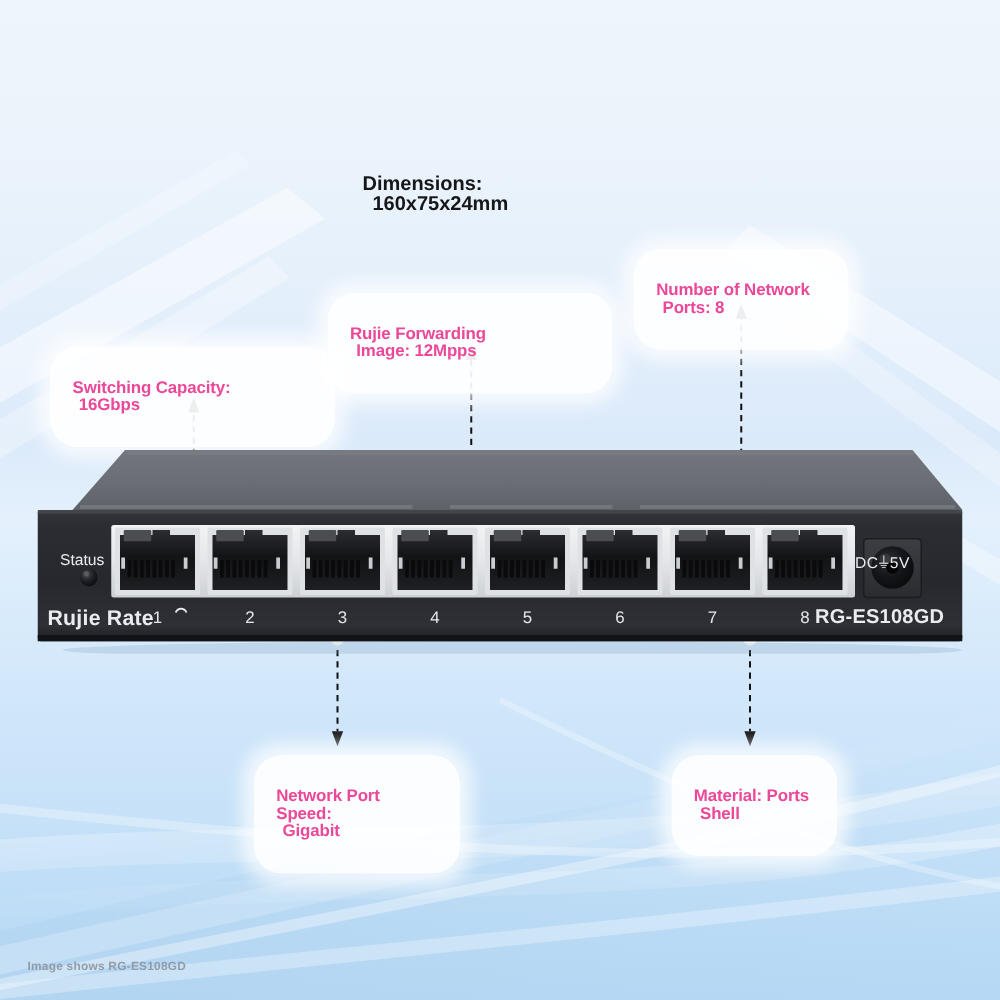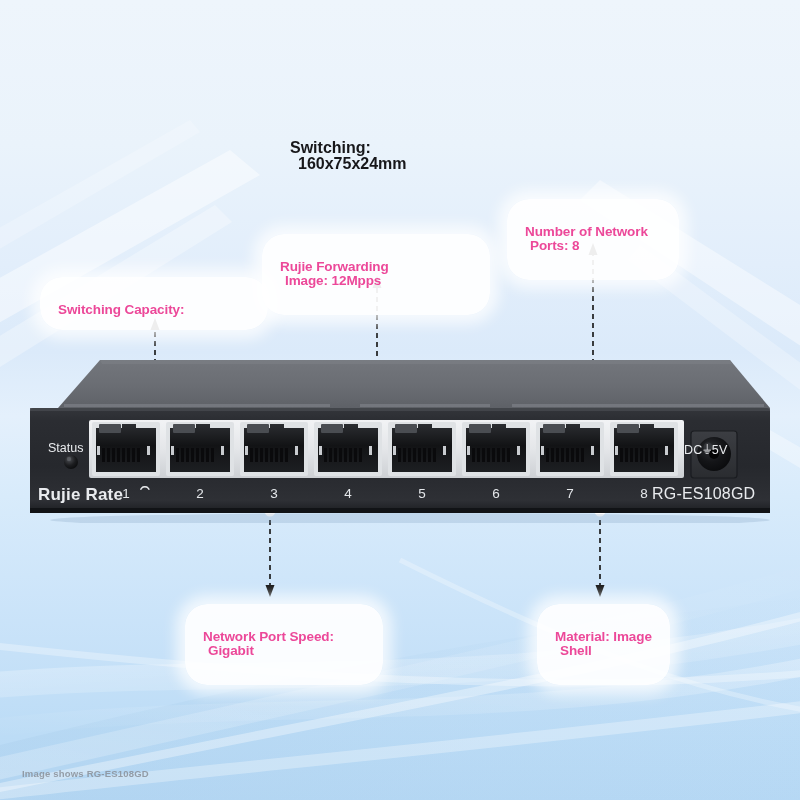--- a/index.html
+++ b/index.html
@@ -78,21 +78,21 @@
     box-shadow: 0 0 14px 9px rgba(255,255,255,0.72);
     padding: 12px 18px 13px 18px;
     box-sizing: border-box;
     white-space: pre-line;
   }
   .callout .l2 { display: block; padding-left: 5px; }
 
   #callout-switching  { left: 40px;  top: 277px; width: 228px; }
   #callout-packet     { left: 262px; top: 234px; width: 228px; }
   #callout-ports      { left: 507px; top: 199px; width: 172px; }
-  #callout-speed      { left: 185px; top: 604px; width: 198px; }
+  #callout-speed      { left: 203px; top: 604px; width: 165px; }
   #callout-material   { left: 537px; top: 604px; width: 133px; }
 
   
   .leaders {
     position: absolute;
     left: 0; top: 0;
     width: 800px; height: 800px;
     pointer-events: none;
   }
 
@@ -109,21 +109,21 @@
   .dev-label {
     position: absolute;
     color: #e9ebee;
     font-family: "Liberation Sans", sans-serif;
     pointer-events: none;
   }
   #status-label  { left: 18px;  top: 83px;  font-size: 12.5px; text-align: center; }
   #brand-label   { left: 8px;   top: 127px; font-size: 17px; font-weight: bold; letter-spacing: 0.2px; }
   #brand-logo    { left: 110px; top: 124px; font-size: 16px; font-weight: bold; }
   #dc-label      { left: 654px; top: 60px;  font-size: 12.5px; letter-spacing: 0.3px; margin-top: 25px; }
-  #model-label   { left: 622px; top: 127px; font-size: 16px; letter-spacing: 0.2px; }
+  #model-label   { left: 622px; top: 127px; font-size: 16px; letter-spacing: 0.2px; font-weight: bold; }
 
   .port-num {
     position: absolute;
     top: 128px;
     width: 24px;
     text-align: center;
     font-size: 13.5px;
     color: #e4e7ea;
   }
 
@@ -179,21 +179,21 @@
     <path d="M -60 735 C 240 690, 520 735, 860 655" stroke="url(#swoosh2)" stroke-width="18" fill="none" opacity="0.5"></path>
     <path d="M 860 560 C 600 640, 340 690, -60 782" stroke="url(#swoosh3)" stroke-width="22" fill="none" opacity="0.45"></path>
     <path d="M 860 600 C 620 670, 330 718, -60 800" stroke="#ffffff" stroke-width="9" fill="none" opacity="0.35"></path>
     <path d="M -60 640 C 260 676, 560 700, 860 668" stroke="#ffffff" stroke-width="7" fill="none" opacity="0.30"></path>
     <path d="M 400 560 C 560 640, 700 700, 860 718" stroke="#ffffff" stroke-width="5" fill="none" opacity="0.28"></path>
     <path d="M -60 800 C 200 770, 520 742, 860 700" stroke="#ffffff" stroke-width="12" fill="none" opacity="0.30"></path>
   </svg>
 
 
   <div class="dimensions">
-    <span>Switching:</span>
+    <span>Dimensions:</span>
     <span class="dim-val">160x75x24mm</span>
   </div>
 
   <svg class="leaders" viewBox="0 0 800 800">
 
     <g>
       <line x1="155" y1="382" x2="155" y2="330" stroke="#111111" stroke-width="1.6" stroke-dasharray="5,4"></line>
       <polygon points="155,318 150.5,330 159.5,330" fill="#111111"></polygon>
       <circle cx="155" cy="382" r="5.5" fill="#ffffff"></circle>
     </g>
@@ -218,39 +218,40 @@
 
     <g>
       <line x1="600" y1="511" x2="600" y2="585" stroke="#111111" stroke-width="1.6" stroke-dasharray="5,4"></line>
       <polygon points="600,597 595.5,585 604.5,585" fill="#111111"></polygon>
       <circle cx="600" cy="511" r="5.5" fill="#ffffff"></circle>
     </g>
   </svg>
 
   <div class="callout" id="callout-switching">
     <span>Switching Capacity:</span>
+    <span class="l2">16Gbps</span>
   </div>
 
   <div class="callout" id="callout-packet">
     <span>Rujie Forwarding</span>
     <span class="l2">Image: 12Mpps</span>
   </div>
 
   <div class="callout" id="callout-ports">
     <span>Number of Network</span>
     <span class="l2">Ports: 8</span>
   </div>
 
   <div class="callout" id="callout-speed">
     <span>Network Port Speed:</span>
     <span class="l2">Gigabit</span>
   </div>
 
   <div class="callout" id="callout-material">
-    <span>Material: Image</span>
+    <span>Material: Ports</span>
     <span class="l2">Shell</span>
   </div>
 
   <div id="device">
     <svg class="dev-svg" viewBox="0 0 740 165">
       <defs>
         <linearGradient id="topFace" x1="0" y1="0" x2="0" y2="1">
           <stop offset="0%" stop-color="#73767c"></stop>
           <stop offset="55%" stop-color="#6a6d73"></stop>
           <stop offset="100%" stop-color="#5e6167"></stop>

